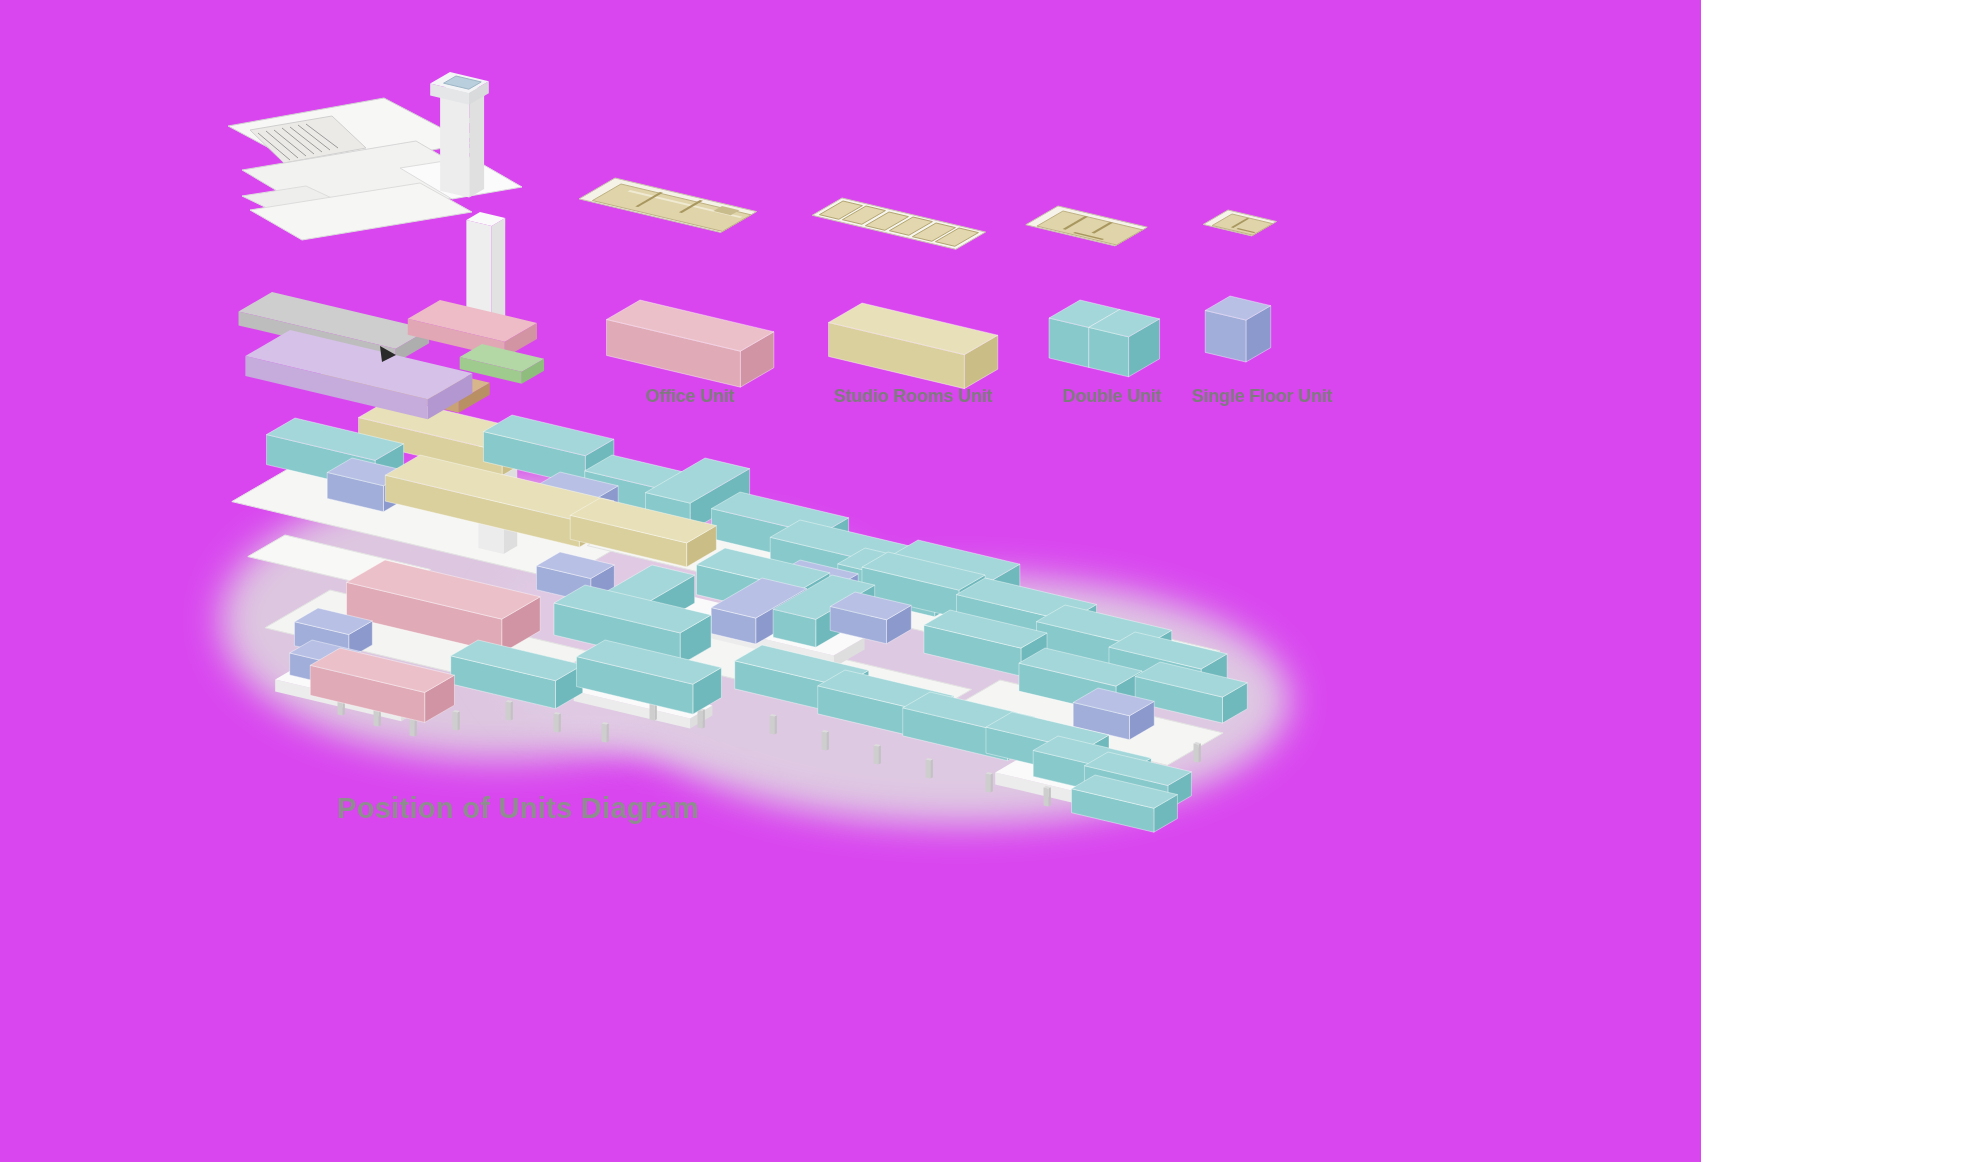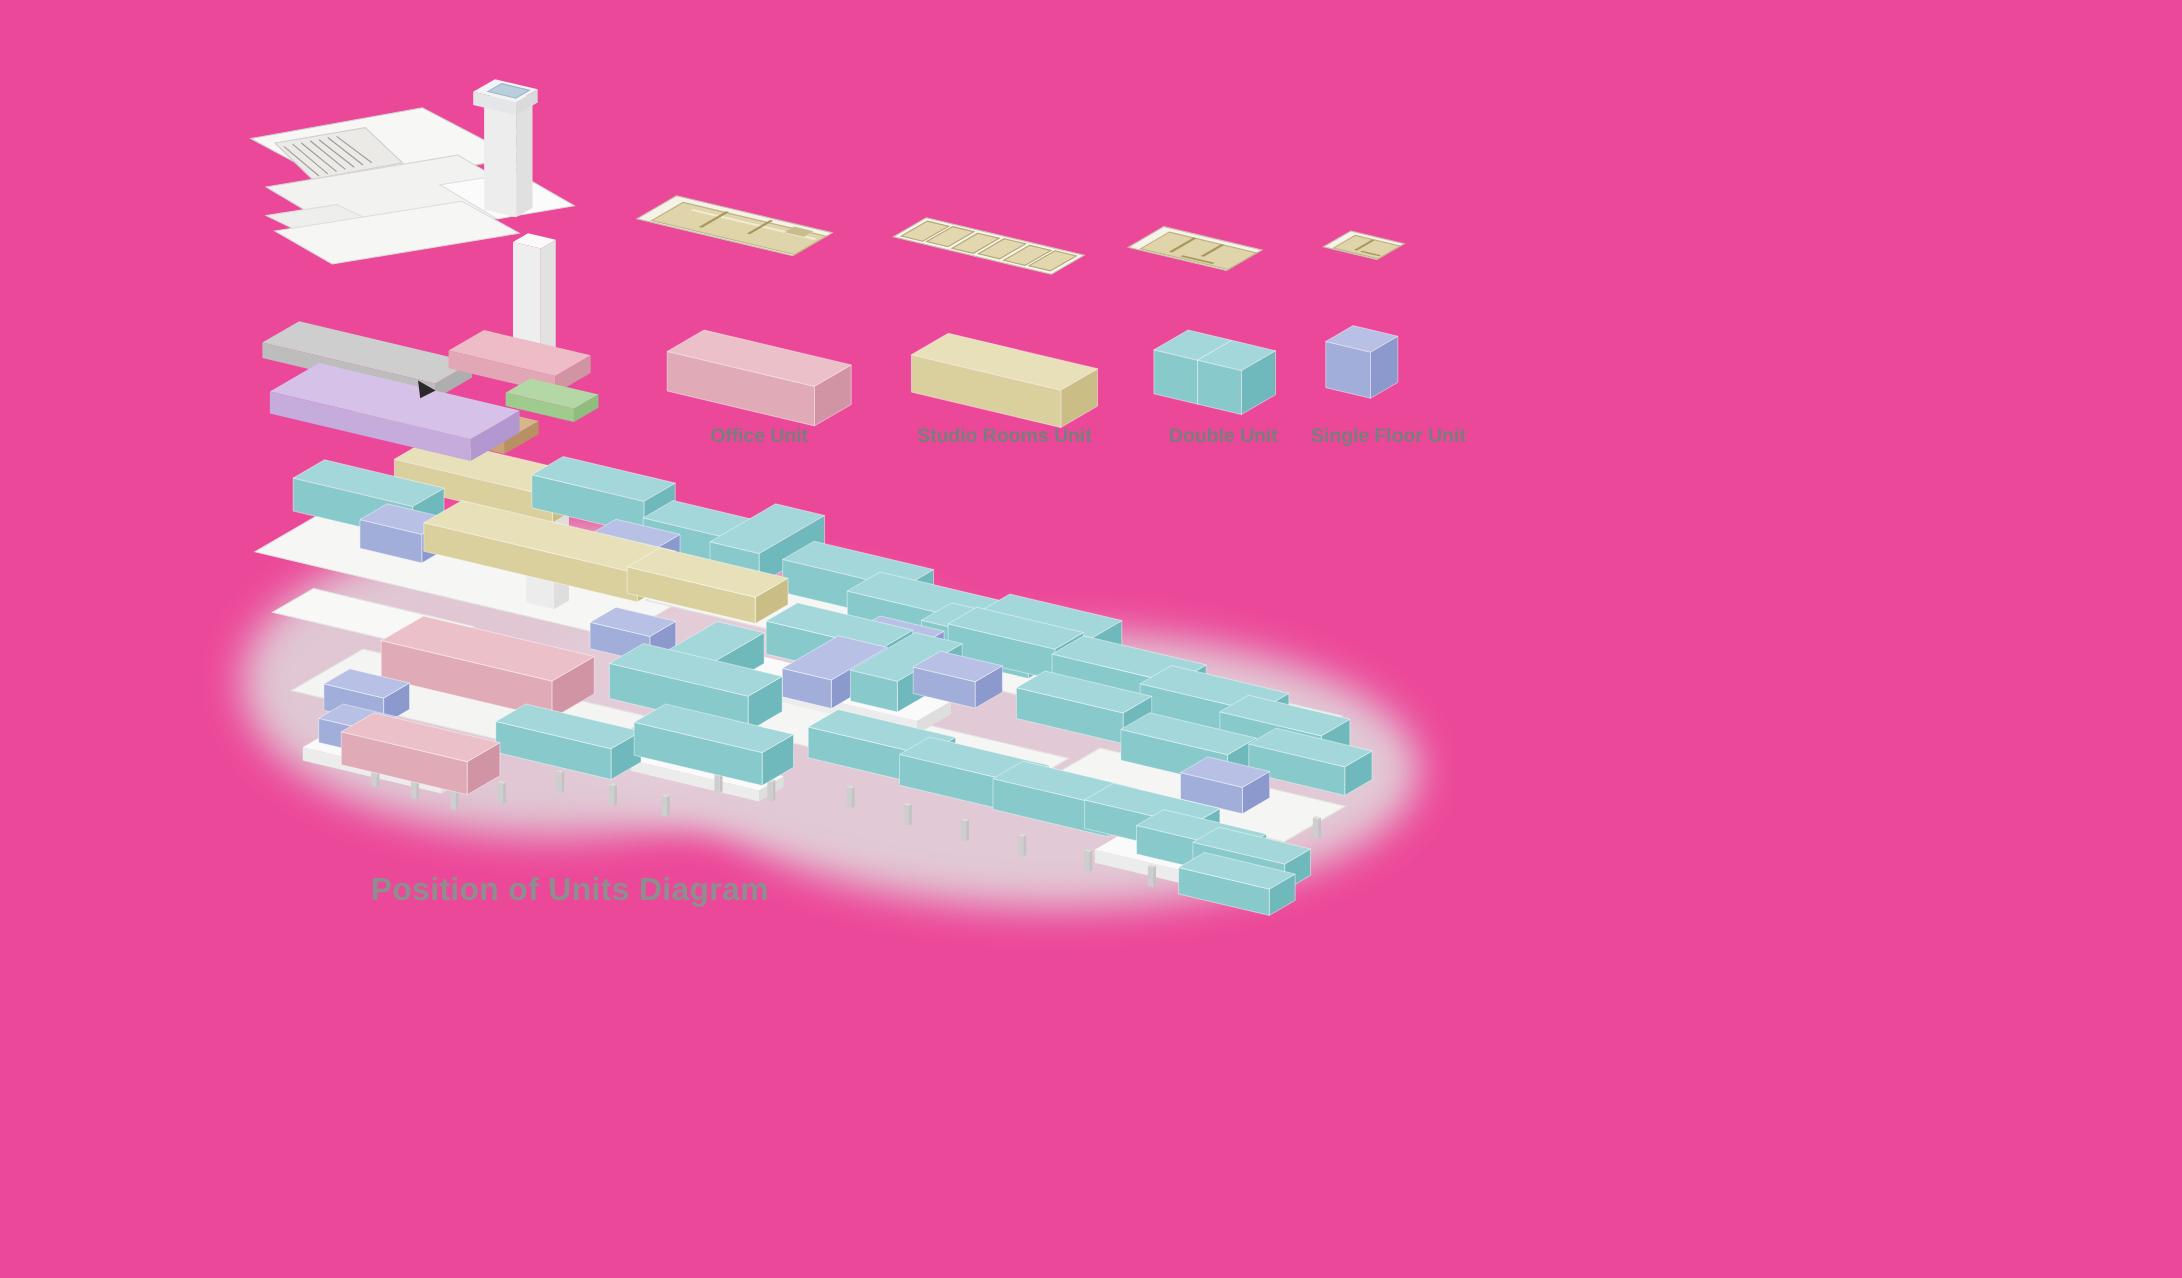--- a/index.html
+++ b/index.html
@@ -1,16 +1,16 @@
 <!DOCTYPE html>
 <html><head>
 <meta charset="utf-8">
 <style>
   html,body{margin:0;padding:0;background:#ffffff;}
-  .stage{position:relative;width:1984px;height:1162px;background:#ec4899;overflow:hidden;
+  .stage{position:relative;width:1701px;height:1162px;background:#d946ef;overflow:hidden;
          font-family:"Liberation Sans", sans-serif;}
   svg{display:block;}
   .lbl{font-family:"Liberation Sans", sans-serif;font-size:18px;font-weight:700;
        fill:#7c7c7c;text-anchor:middle;letter-spacing:-0.2px;}
   .title{font-family:"Liberation Sans", sans-serif;font-size:29px;font-weight:700;
          fill:#8e8e8e;letter-spacing:0.3px;}
 </style>
 </head>
 <body>
 

